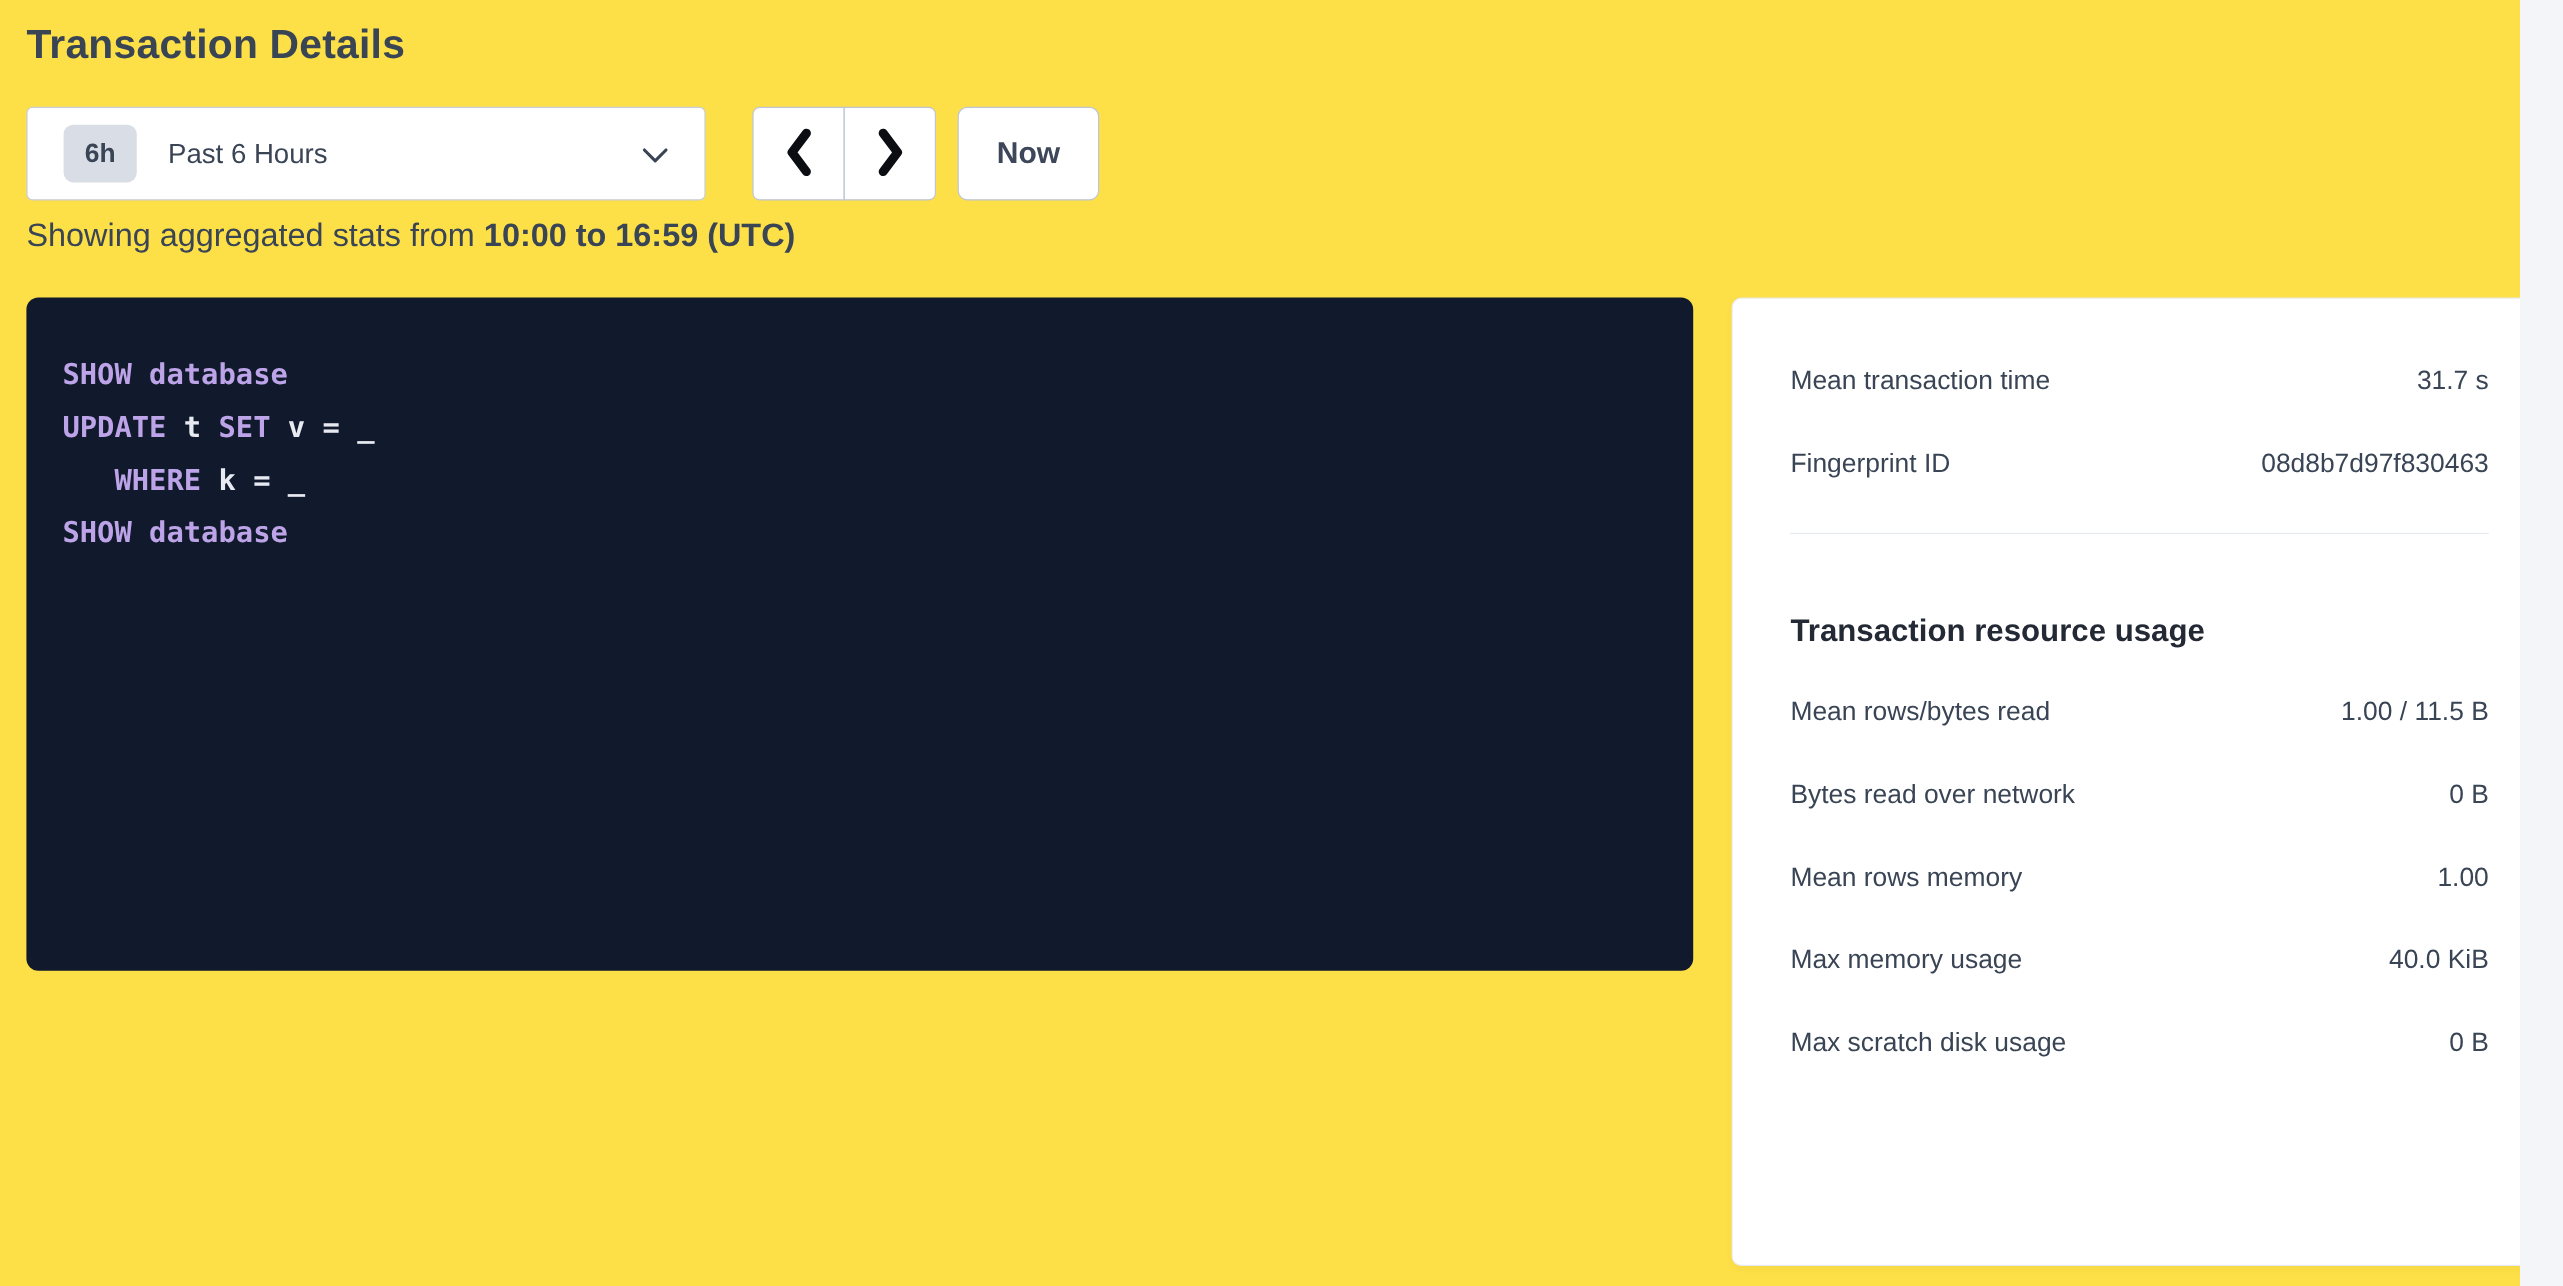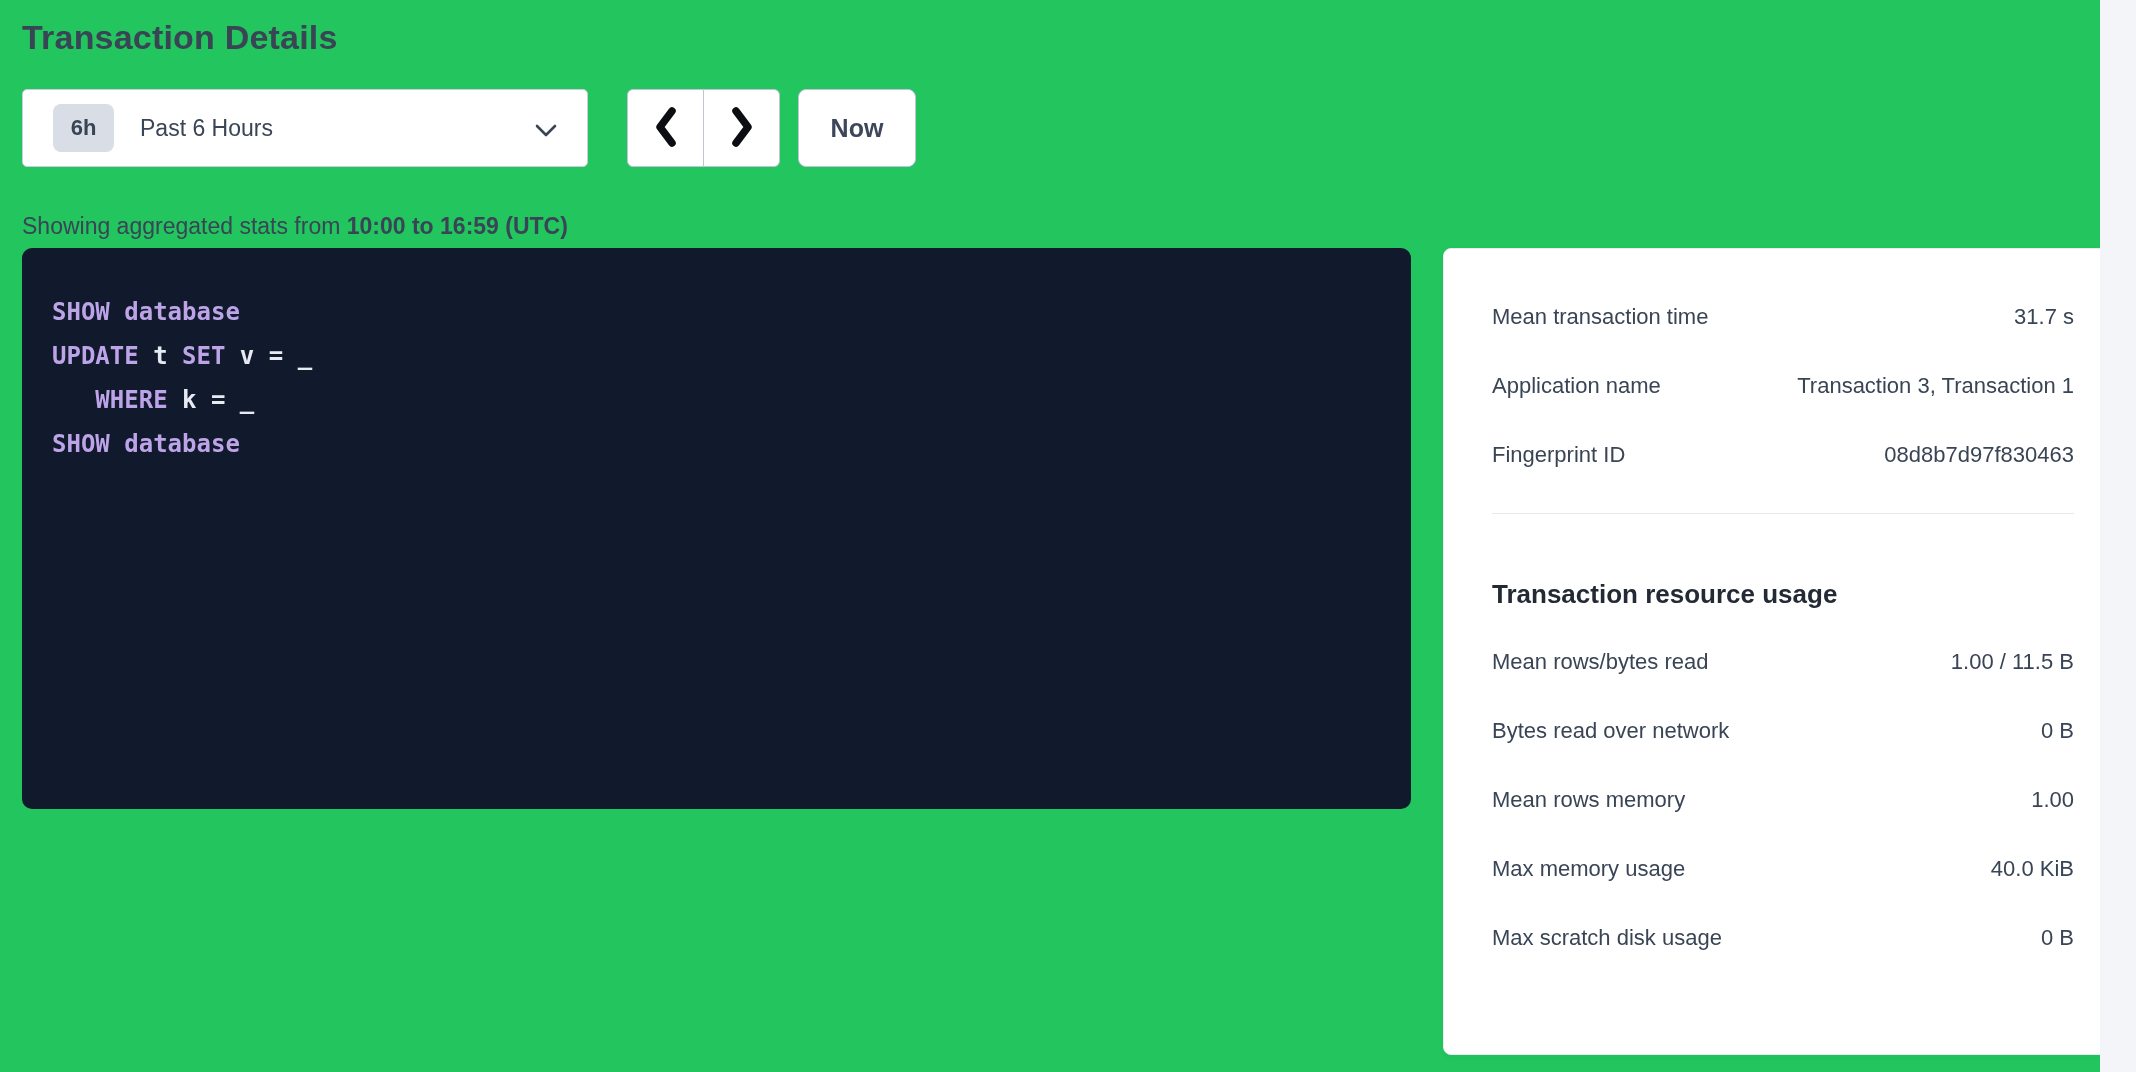--- a/index.html
+++ b/index.html
@@ -1,21 +1,21 @@
 <!DOCTYPE html>
 <html><head>
 <meta charset="utf-8">
 <style>
   * { margin: 0; padding: 0; box-sizing: border-box; }
   html, body { background: #f4f5f9; }
   .page {
     position: relative;
     width: 2100px;
     height: 1072px;
-    background: #22c55e;
+    background: #fde047;
     font-family: "Liberation Sans", sans-serif;
     color: #394455;
     overflow: hidden;
   }
   .page-title {
     position: absolute;
     left: 22px;
     top: 18px;
     font-size: 34px;
     font-weight: 700;
@@ -85,23 +85,22 @@
     font-family: "Liberation Sans", sans-serif;
     font-size: 25px;
     font-weight: 700;
     color: #3d4759;
     cursor: pointer;
   }
   .subtitle {
     position: absolute;
     left: 22px;
     top: 181px;
-    font-size: 23px;
-    color: #394455;
-    margin-top: 32px;
+    font-size: 27px;
+    color: #394455;
   }
   .subtitle strong { font-weight: 700; }
   
   .sql-box {
     position: absolute;
     left: 22px;
     top: 248px;
     width: 1389px;
     height: 561px;
     background: #111a2c;
@@ -195,24 +194,20 @@
     <div class="sql-code"><div class="sql-line"><span class="kw">SHOW</span><span class="pl"> </span><span class="kw">database</span></div><div class="sql-line"><span class="kw">UPDATE</span><span class="pl"> t </span><span class="kw">SET</span><span class="pl"> v = _</span></div><div class="sql-line"><span class="pl">   </span><span class="kw">WHERE</span><span class="pl"> k = _</span></div><div class="sql-line"><span class="kw">SHOW</span><span class="pl"> </span><span class="kw">database</span></div></div>
   </div>
 
   <aside class="card">
     <div id="summary-stats">
         <div class="stat-row">
           <span class="stat-label">Mean transaction time</span>
           <span class="stat-value">31.7 s</span>
         </div>
         <div class="stat-row">
-          <span class="stat-label">Application name</span>
-          <span class="stat-value">Transaction 3, Transaction 1</span>
-        </div>
-        <div class="stat-row">
           <span class="stat-label">Fingerprint ID</span>
           <span class="stat-value">08d8b7d97f830463</span>
         </div>
       </div>
     <hr>
     <h3 class="resource-heading">Transaction resource usage</h3>
     <div id="resource-stats">
         <div class="stat-row">
           <span class="stat-label">Mean rows/bytes read</span>
           <span class="stat-value">1.00 / 11.5 B</span>

